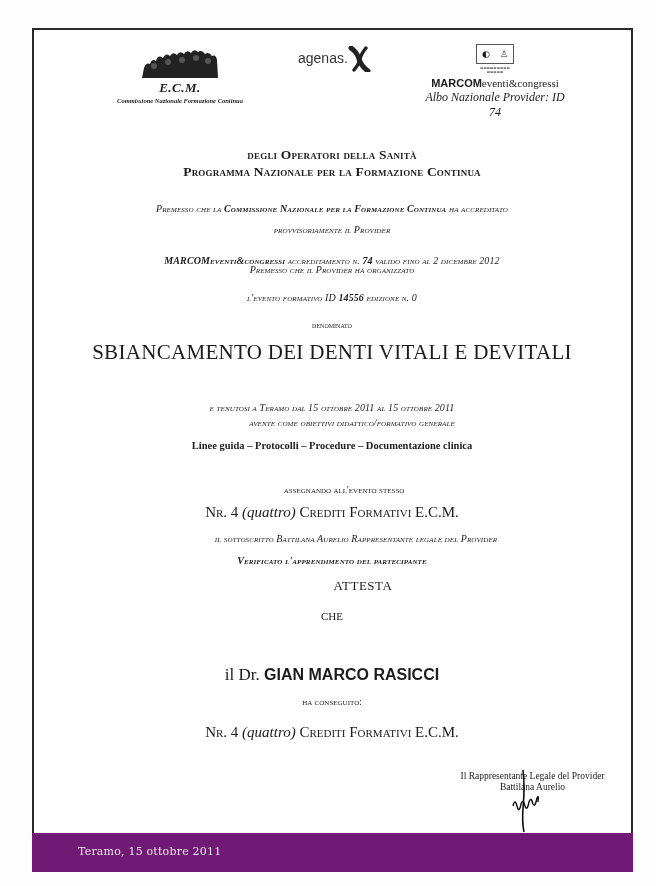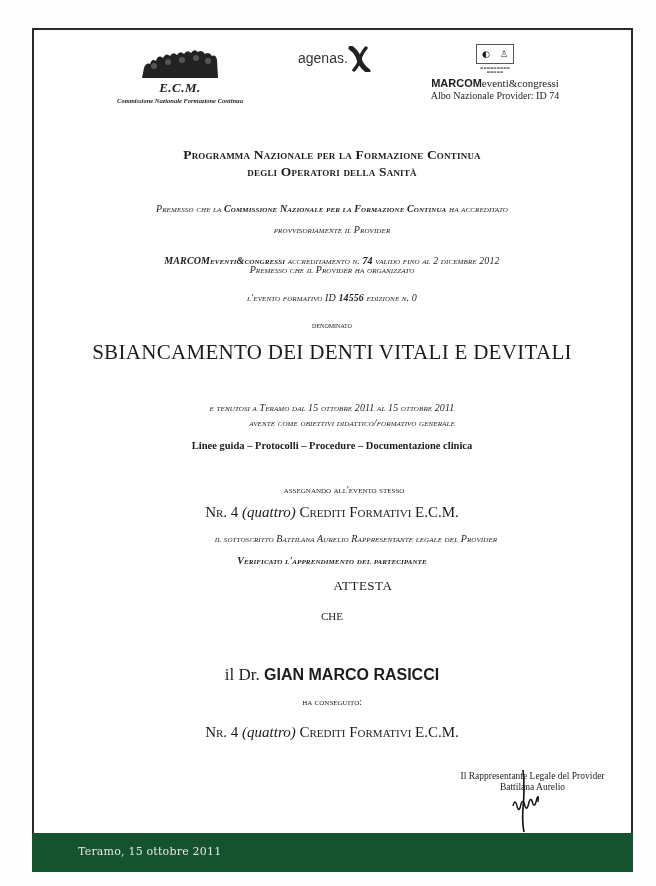--- a/index.html
+++ b/index.html
@@ -6,21 +6,21 @@
   body {
     width: 656px; height: 886px; background: #fdfdfd; position: relative; overflow: hidden;
     font-family: "Liberation Serif", "DejaVu Serif", serif; color: #1c1c1c;
   }
   .frame {
     position: absolute; left: 32px; top: 28px; width: 597px; height: 842px;
     border: 2.5px solid #2a2a2a; border-bottom: none; background: #fff;
   }
   .footer-band {
     position: absolute; left: 32px; top: 833px; width: 601px; height: 39px;
-    background: #14532d;
+    background: #701a75;
   }
   .footer-date {
     position: absolute; left: 46px; top: 12px; color: #e6e6e6;
     font-family: "DejaVu Serif", serif; font-size: 11px; letter-spacing: 0.2px;
   }
   .abs { position: absolute; }
   .center { text-align: center; left: 32px; width: 600px; }
   .sc { font-variant: small-caps; }
   .b { font-weight: bold; }
 
@@ -34,21 +34,21 @@
   .agenas-x { position: absolute; left: 50px; top: -4px; }
 
   .marco-logo { left: 420px; top: 44px; width: 150px; text-align: center; }
   .marco-badge {
     width: 36px; height: 18px; margin: 0 auto; border: 1px solid #555; display: flex;
     justify-content: space-around; align-items: center; font-size: 9px; font-family: "DejaVu Sans", sans-serif;
   }
   .marco-fine { font-size: 3.5px; color: #555; line-height: 4px; margin-top: 2px; font-family: "DejaVu Sans", sans-serif; }
   .marco-name { font-size: 11px; margin-top: 3px; }
   .marco-name .mc { font-weight: bold; font-family: "Liberation Sans", sans-serif; }
-  .marco-albo { font-size: 10px; margin-top: 1px; }
+  .marco-albo { font-size: 12px; margin-top: 1px; font-style: italic; }
 
   .prog { top: 146px; font-size: 13.5px; line-height: 17px; letter-spacing: 0.2px; }
   .line-sm { font-size: 10px; letter-spacing: 0.1px; font-style: italic; }
   .title-main { font-size: 21px; letter-spacing: 0.3px; top: 340px; font-family: "Liberation Serif", serif; }
   .linee { font-size: 10.5px; font-weight: bold; }
   .crediti { font-size: 15px; }
   .attesta { font-size: 13px; letter-spacing: 0.5px; padding-left: 31px; }
   .che { font-size: 11px; }
   .dr { font-size: 17px; }
   .dr .name { font-family: "Liberation Sans", sans-serif; font-weight: bold; font-size: 16px; }
@@ -85,22 +85,22 @@
   <div class="marco-badge">
     <span>◐</span>
       <span>♙</span>
   </div>
   <div class="marco-fine">▬▬▬▬▬▬▬▬▬<br>▬▬▬▬▬</div>
   <div class="marco-name"><span class="mc">MARCOM</span><span>eventi&amp;congressi</span></div>
   <div class="marco-albo">Albo Nazionale Provider: ID 74</div>
 </div>
 
 <div class="abs center prog sc b">
+  <div>degli Operatori della Sanità</div>
   <div>Programma Nazionale per la Formazione Continua</div>
-  <div>degli Operatori della Sanità</div>
 </div>
 
 <div class="abs center line-sm sc" style="top:203px;">
   <span>Premesso che la </span><span class="b">Commissione Nazionale per la Formazione Continua</span><span> ha accreditato</span>
 </div>
 <div class="abs center line-sm sc" style="top:224px;">provvisoriamente il Provider</div>
 <div class="abs center line-sm sc" style="top:255px;">
   <span class="b">MARCOMeventi&amp;congressi</span><span> accreditamento n. </span><span class="b">74</span><span> valido fino al 2 dicembre 2012</span>
 </div>
 <div class="abs center line-sm sc" style="top:264px;">Premesso che il Provider ha organizzato</div>

